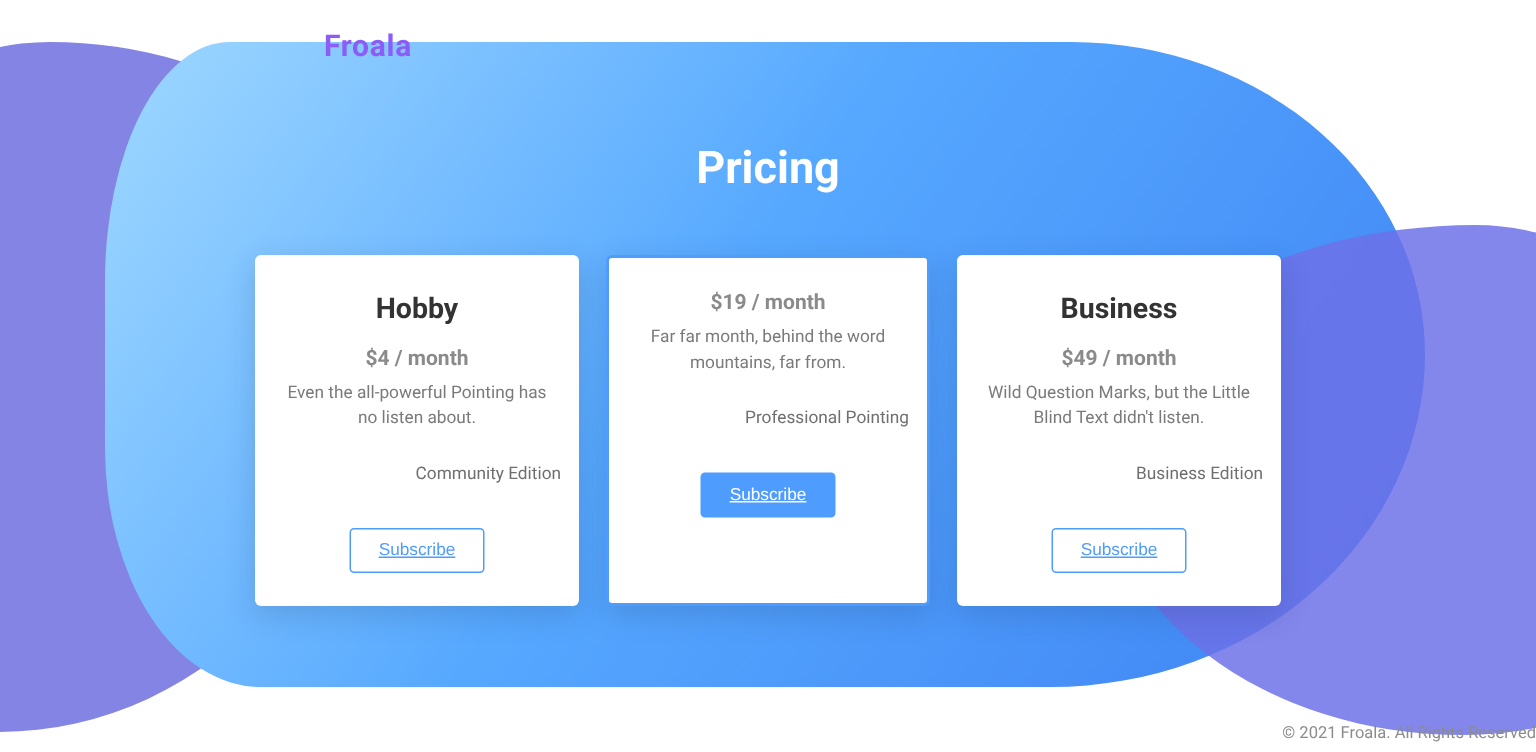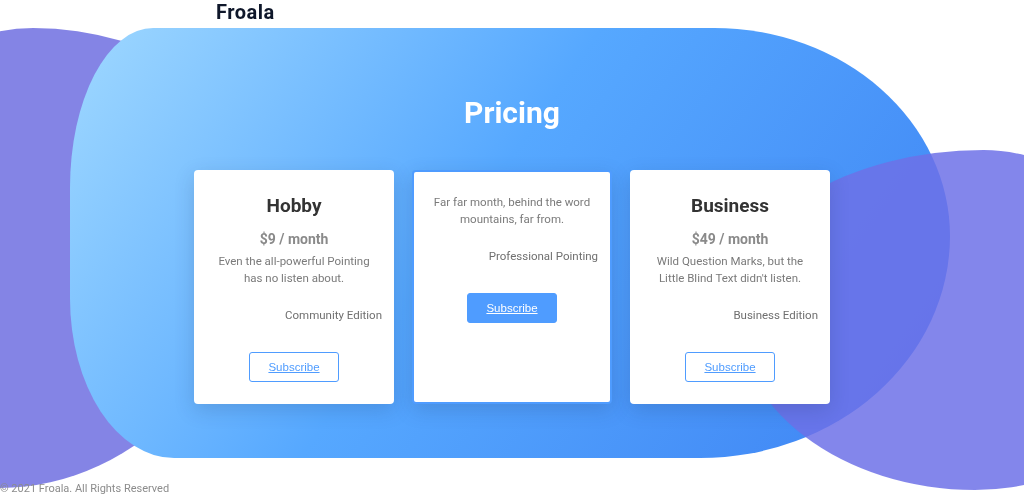--- a/index.html
+++ b/index.html
@@ -32,24 +32,24 @@
   }
   .blob-center {
     top: 28px; left: 70px;
     width: 880px; height: 430px;
     background: linear-gradient(125deg, #9fd8ff 0%, #56a8ff 45%, #3d82f3 100%);
     border-radius: 120px 340px 360px 150px / 230px 300px 320px 230px;
   }
 
   .logo {
     position: absolute;
-    top: 0; left: 216px;
+    top: 18px; left: 216px;
     font-size: 20px;
     font-weight: 700;
-    color: #0f172a;
+    color: #8b5cf6;
     letter-spacing: .5px;
     z-index: 5;
   }
 
   .content {
     position: relative;
     z-index: 2;
     width: 100%;
     padding-top: 95px;
     text-align: center;
@@ -62,21 +62,21 @@
     margin-bottom: 40px;
   }
 
   .cards {
     display: flex;
     justify-content: center;
     gap: 18px;
   }
 
   .card {
-    width: 200px;
+    width: 216px;
     background: #ffffff;
     border-radius: 4px;
     box-shadow: 0 6px 20px rgba(30,50,90,.18);
     padding: 24px 12px 22px;
     text-align: center;
   }
   .card.featured {
     border: 2px solid #4f9cff;
     padding-top: 22px;
   }
@@ -123,21 +123,21 @@
   .card.featured .btn {
     background: #4f9cff;
     color: #fff;
     border: 1px solid #4f9cff;
   }
 
   .footer {
     position: absolute;
     bottom: 6px;
     width: 100%;
-    text-align: left;
+    text-align: right;
     font-size: 11px;
     color: #8c8c8c;
     z-index: 5;
   }
 </style>
 </head>
 <body>
 
 <div class="page">
 
@@ -147,27 +147,28 @@
 
   <div class="logo">Froala</div>
 
   <div class="content">
     <h1 class="page-title">Pricing</h1>
 
     <div class="cards">
 
       <div class="card">
         <div class="plan-name">Hobby</div>
-        <div class="price">$9 / month</div>
+        <div class="price">$4 / month</div>
         <div class="desc">Even the all-powerful Pointing has no listen about.</div>
         <div class="edition">Community Edition</div>
         <button class="btn">Subscribe</button>
       </div>
 
       <div class="card featured">
+        <div class="price">$19 / month</div>
         <div class="desc">Far far month, behind the word mountains, far from.</div>
         <div class="edition">Professional Pointing</div>
         <button class="btn">Subscribe</button>
       </div>
 
       <div class="card">
         <div class="plan-name">Business</div>
         <div class="price">$49 / month</div>
         <div class="desc">Wild Question Marks, but the Little Blind Text didn't listen.</div>
         <div class="edition">Business Edition</div>

